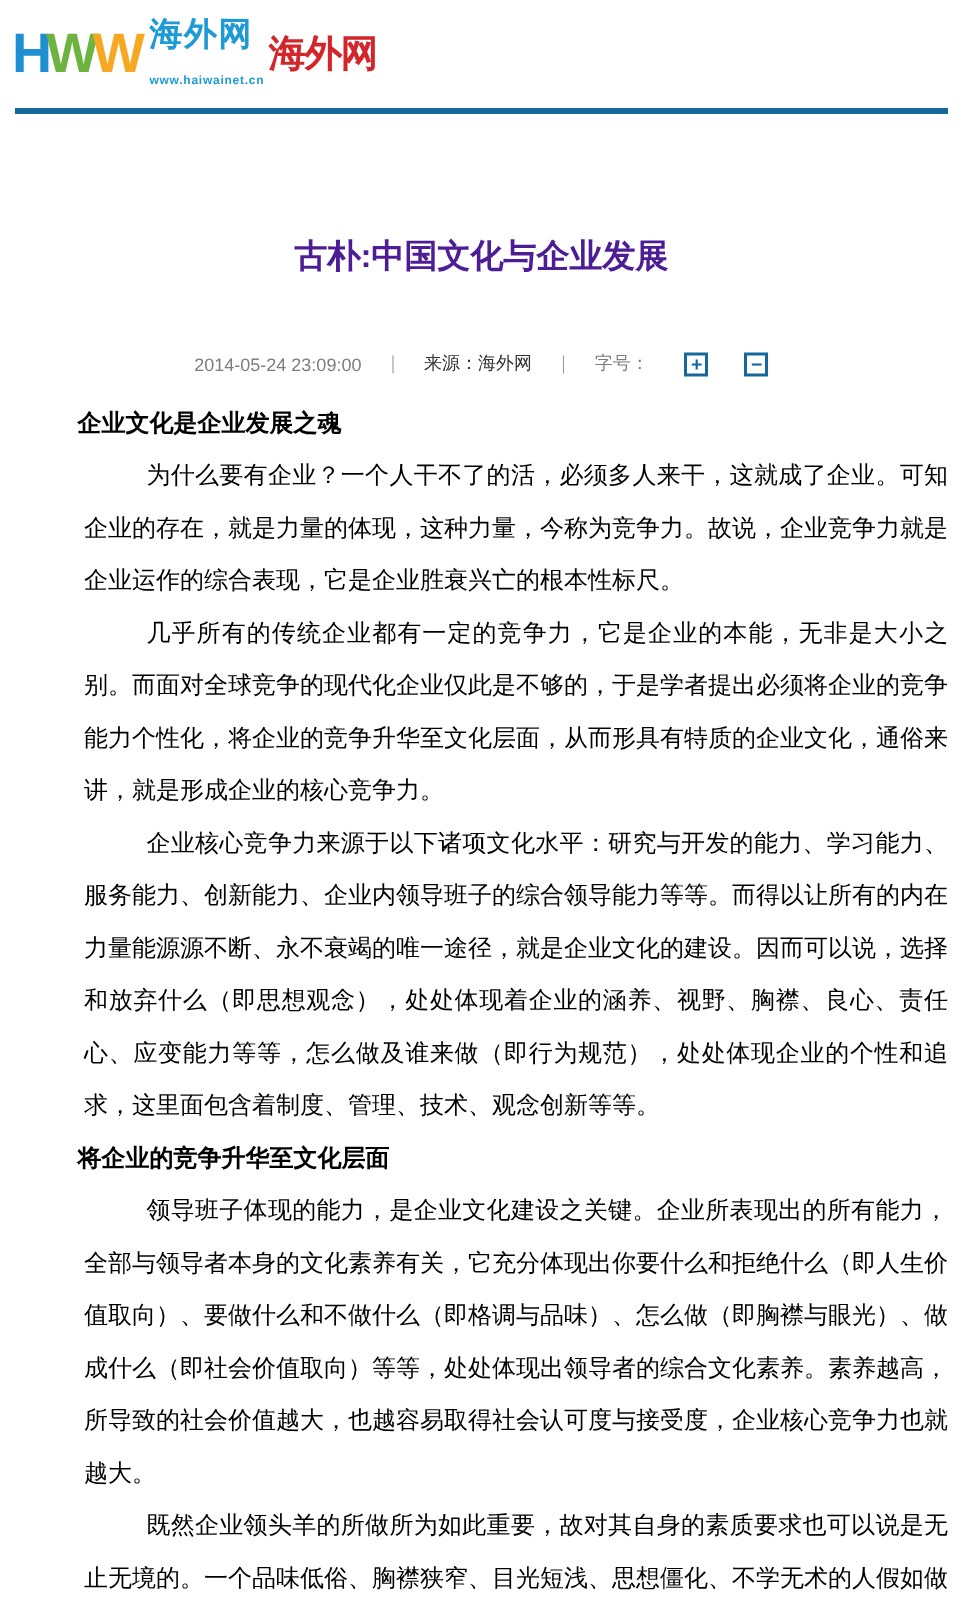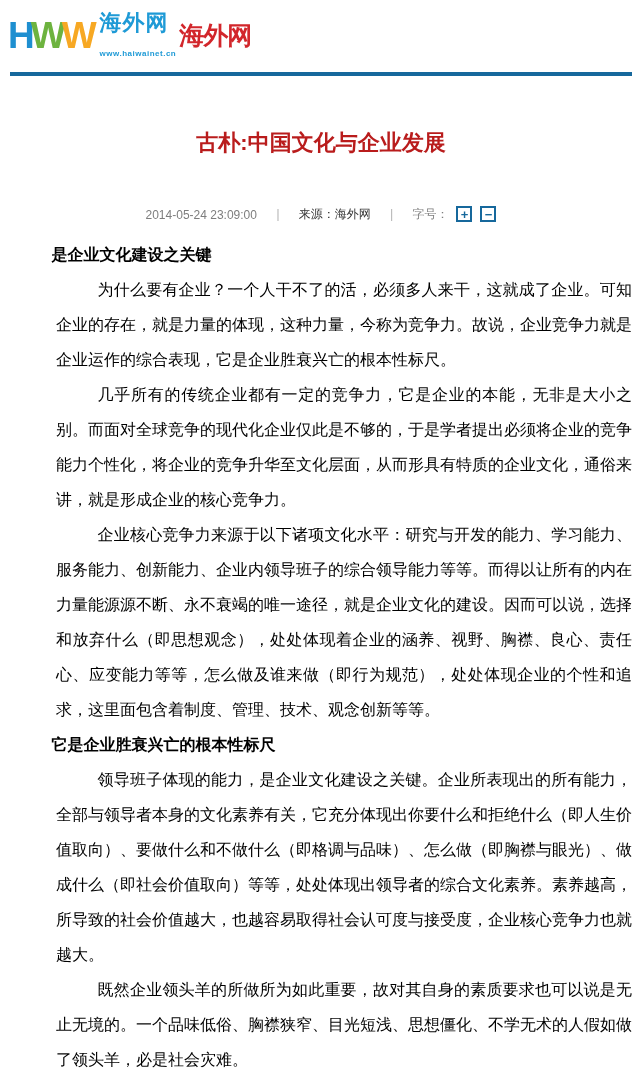--- a/index.html
+++ b/index.html
@@ -28,35 +28,35 @@
   .logo-url { color: #1e9ad6; font-size: 8px; font-weight: bold; margin-top: 16px; letter-spacing: 0.5px; }
   .logo-red { color: #d2262b; font-size: 25px; font-weight: 900; margin-left: 3px; letter-spacing: -1px; }
   .breadcrumb { font-size: 14px; color: #1a1a1a; margin-left: 4px; white-space: nowrap; cursor: pointer; }
   .header-divider { height: 4px; background: #16689c; margin: 8px 10px 0 10px; }
 
   
   .article-title {
     text-align: center;
     font-size: 22px;
     font-weight: bold;
-    color: #b91c1c;
-    margin-top: 52px;
+    color: #4c1d95;
+    margin-top: 80px;
   }
   .article-meta {
     display: flex;
     justify-content: center;
     align-items: center;
     gap: 15px;
     margin-top: 48px;
     font-size: 12px;
     color: #7d7d7d;
   }
   .article-meta .source { color: #333; text-align: center; }
   .article-meta .sep { color: #9a9a9a; }
-  .fontsize-group { display: inline-flex; align-items: flex-start; gap: 8px; }
+  .fontsize-group { display: inline-flex; align-items: flex-end; gap: 24px; }
   .size-btn {
     width: 16px; height: 16px;
     border: 2px solid #16689c;
     background: #fff;
     color: #16689c;
     font-weight: bold;
     font-size: 13px;
     display: inline-flex;
     align-items: center;
     justify-content: center;
@@ -110,20 +110,20 @@
     <button class="size-btn">
         <span>+</span>
       </button>
     <button class="size-btn">
         <span>−</span>
       </button>
   </span>
 </div>
 
 <div class="article-content">
-    <h2>是企业文化建设之关键</h2>
+    <h2>企业文化是企业发展之魂</h2>
     <p>为什么要有企业？一个人干不了的活，必须多人来干，这就成了企业。可知企业的存在，就是力量的体现，这种力量，今称为竞争力。故说，企业竞争力就是企业运作的综合表现，它是企业胜衰兴亡的根本性标尺。</p>
     <p>几乎所有的传统企业都有一定的竞争力，它是企业的本能，无非是大小之别。而面对全球竞争的现代化企业仅此是不够的，于是学者提出必须将企业的竞争能力个性化，将企业的竞争升华至文化层面，从而形具有特质的企业文化，通俗来讲，就是形成企业的核心竞争力。</p>
     <p>企业核心竞争力来源于以下诸项文化水平：研究与开发的能力、学习能力、服务能力、创新能力、企业内领导班子的综合领导能力等等。而得以让所有的内在力量能源源不断、永不衰竭的唯一途径，就是企业文化的建设。因而可以说，选择和放弃什么（即思想观念），处处体现着企业的涵养、视野、胸襟、良心、责任心、应变能力等等，怎么做及谁来做（即行为规范），处处体现企业的个性和追求，这里面包含着制度、管理、技术、观念创新等等。</p>
-    <h2>它是企业胜衰兴亡的根本性标尺</h2>
+    <h2>将企业的竞争升华至文化层面</h2>
     <p>领导班子体现的能力，是企业文化建设之关键。企业所表现出的所有能力，全部与领导者本身的文化素养有关，它充分体现出你要什么和拒绝什么（即人生价值取向）、要做什么和不做什么（即格调与品味）、怎么做（即胸襟与眼光）、做成什么（即社会价值取向）等等，处处体现出领导者的综合文化素养。素养越高，所导致的社会价值越大，也越容易取得社会认可度与接受度，企业核心竞争力也就越大。</p>
     <p>既然企业领头羊的所做所为如此重要，故对其自身的素质要求也可以说是无止无境的。一个品味低俗、胸襟狭窄、目光短浅、思想僵化、不学无术的人假如做了领头羊，必是社会灾难。</p>
   </div>
 
 </body></html>

